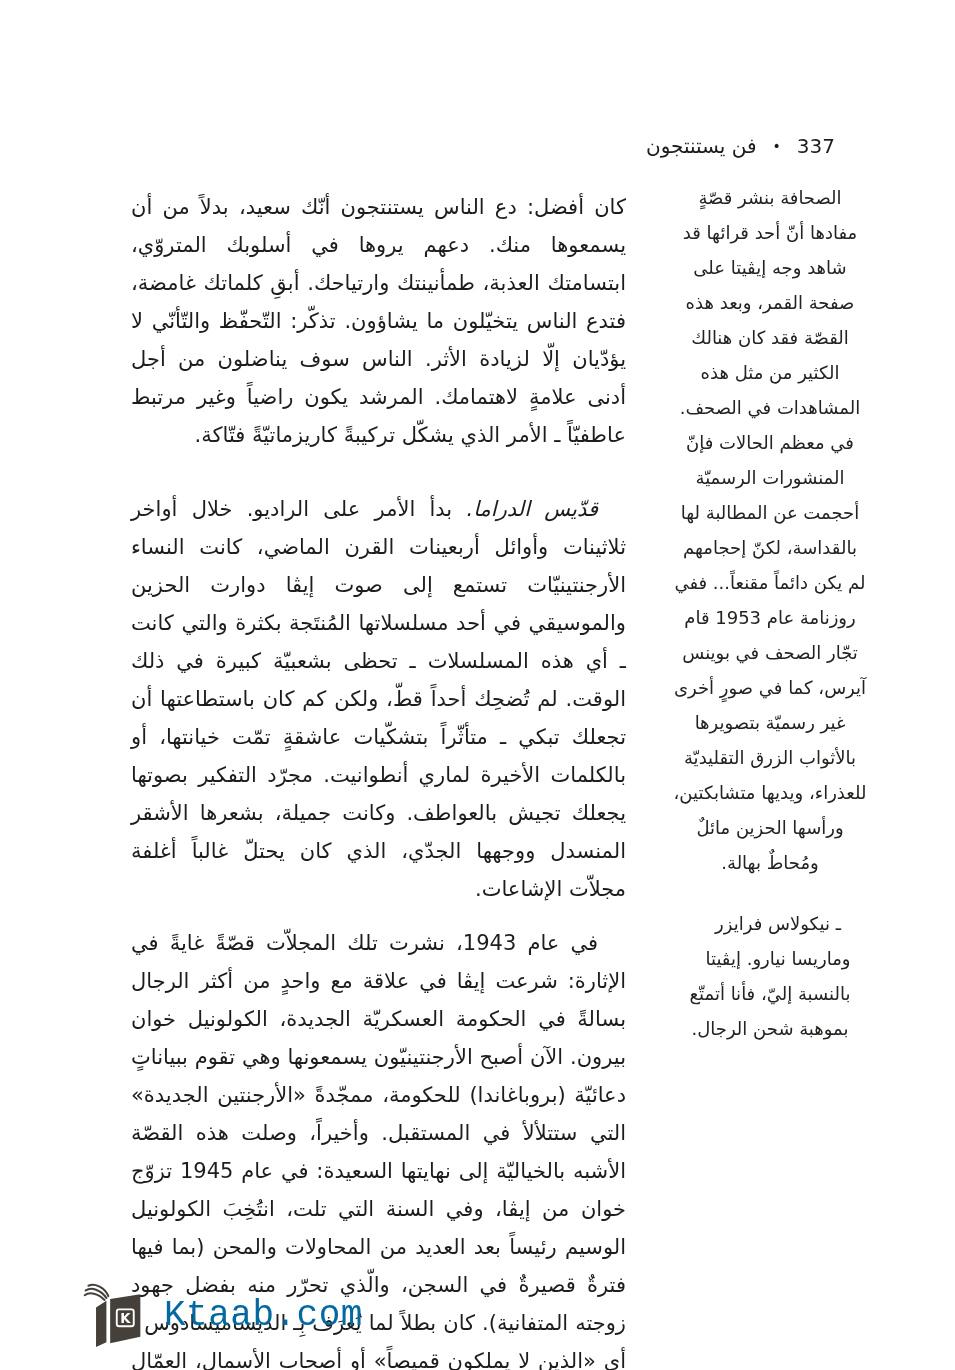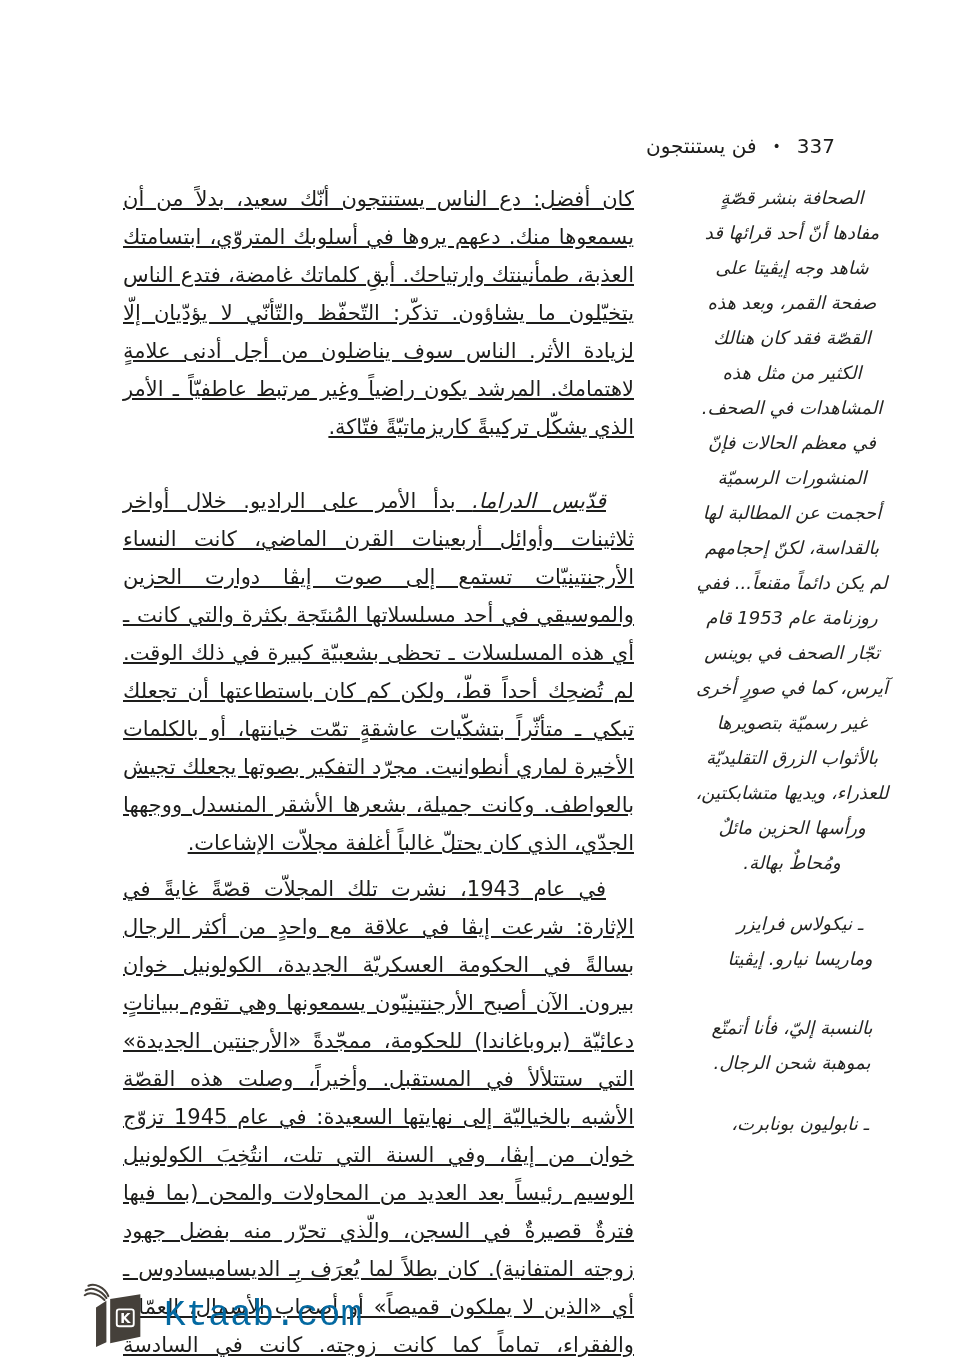--- a/index.html
+++ b/index.html
@@ -21,36 +21,35 @@
   }
   .running-head .sep{font-size:14px;line-height:1;}
 
   
   .body-col{
     position:absolute;top:172px;left:115px;width:527px;
     direction:rtl;
     text-align:justify;text-justify:inter-word;
     font-size:21px;line-height:38px;
   }
-  .body-col p{margin:8px;text-decoration:underline;}
+  .body-col p{margin:16px;}
   .body-col p.sect-start{margin-top:36px;}
   .body-col p.indent{text-indent:28px;}
   .body-col .lead{font-style:italic;}
 
   
   .margin-notes{
-    position:absolute;top:180px;left:694px;width:196px;
+    position:absolute;top:180px;left:672px;width:196px;
     direction:rtl;text-align:center;
-    font-style:italic;
     font-size:18px;line-height:35px;color:#232320;
   }
   .margin-notes .quote{margin:0;}
   .margin-notes .attribution{margin:24px 0 0 16px;}
   .margin-notes .quote + .attribution{margin-top:26px;}
-  .margin-notes .quote.second{margin-top:34px;}
+  .margin-notes .quote.second{}
 
   
   .site-footer{
     position:absolute;left:80px;top:1282px;
     display:flex;align-items:center;gap:18px;
     direction:ltr;
   }
   .logo-mark{width:66px;height:66px;display:block;}
   .brand-text{
     font-family:Liberation Mono, monospace;
@@ -72,21 +71,20 @@
     <p>كان أفضل: دع الناس يستنتجون أنّك سعيد، بدلاً من أن يسمعوها منك. دعهم يروها في أسلوبك المتروّي، ابتسامتك العذبة، طمأنينتك وارتياحك. أبقِ كلماتك غامضة، فتدع الناس يتخيّلون ما يشاؤون. تذكّر: التّحفّظ والتّأنّي لا يؤدّيان إلّا لزيادة الأثر. الناس سوف يناضلون من أجل أدنى علامةٍ لاهتمامك. المرشد يكون راضياً وغير مرتبط عاطفيّاً ـ الأمر الذي يشكّل تركيبةً كاريزماتيّةً فتّاكة.</p>
     <p class="sect-start indent"><em class="lead">قدّيس الدراما.</em><span> بدأ الأمر على الراديو. خلال أواخر ثلاثينات وأوائل أربعينات القرن الماضي، كانت النساء الأرجنتينيّات تستمع إلى صوت إيڤا دوارت الحزين والموسيقي في أحد مسلسلاتها المُنتَجة بكثرة والتي كانت ـ أي هذه المسلسلات ـ تحظى بشعبيّة كبيرة في ذلك الوقت. لم تُضحِك أحداً قطّ، ولكن كم كان باستطاعتها أن تجعلك تبكي ـ متأثّراً بتشكّيات عاشقةٍ تمّت خيانتها، أو بالكلمات الأخيرة لماري أنطوانيت. مجرّد التفكير بصوتها يجعلك تجيش بالعواطف. وكانت جميلة، بشعرها الأشقر المنسدل ووجهها الجدّي، الذي كان يحتلّ غالباً أغلفة مجلاّت الإشاعات.</span></p>
     <p class="indent">في عام 1943، نشرت تلك المجلاّت قصّةً غايةً في الإثارة: شرعت إيڤا في علاقة مع واحدٍ من أكثر الرجال بسالةً في الحكومة العسكريّة الجديدة، الكولونيل خوان بيرون. الآن أصبح الأرجنتينيّون يسمعونها وهي تقوم ببياناتٍ دعائيّة (بروباغاندا) للحكومة، ممجّدةً «الأرجنتين الجديدة» التي ستتلألأ في المستقبل. وأخيراً، وصلت هذه القصّة الأشبه بالخياليّة إلى نهايتها السعيدة: في عام 1945 تزوّج خوان من إيڤا، وفي السنة التي تلت، انتُخِبَ الكولونيل الوسيم رئيساً بعد العديد من المحاولات والمحن (بما فيها فترةٌ قصيرةٌ في السجن، والّذي تحرّر منه بفضل جهود زوجته المتفانية). كان بطلاً لما يُعرَف بِـ الديساميسادوس ـ أي «الذين لا يملكون قميصاً» أو أصحاب الأسمال، العمّال والفقراء، تماماً كما كانت زوجته. كانت في السادسة والعشرين فقط في ذلك الوقت، كانت هي نفسها قد شبّت في الفقر.</p>
 
   </main>
 
   <aside class="margin-notes">
     <p class="quote">الصحافة بنشر قصّةٍ مفادها أنّ أحد قرائها قد شاهد وجه إيڤيتا على صفحة القمر، وبعد هذه القصّة فقد كان هنالك الكثير من مثل هذه المشاهدات في الصحف. في معظم الحالات فإنّ المنشورات الرسميّة أحجمت عن المطالبة لها بالقداسة، لكنّ إحجامهم لم يكن دائماً مقنعاً... ففي روزنامة عام 1953 قام تجّار الصحف في بوينس آيرس، كما في صورٍ أخرى غير رسميّة بتصويرها بالأثواب الزرق التقليديّة للعذراء، ويديها متشابكتين، ورأسها الحزين مائلٌ ومُحاطٌ بهالة.</p>
     <p class="attribution">ـ نيكولاس فرايزر وماريسا نيارو. إيڤيتا</p>
     <p class="quote second">بالنسبة إليّ، فأنا أتمتّع بموهبة شحن الرجال.</p>
-    <p class="attribution">ـ نابوليون بونابرت،</p>
   </aside>
 
   <div class="site-footer">
     <svg class="logo-mark" viewBox="0 0 70 70" aria-hidden="true">
       <g fill="none" stroke="#45403a" stroke-width="2.2" stroke-linecap="round">
         <path d="M30 15 C26 5 15 1 9 4"></path>
         <path d="M28 17 C22 8 12 5 6 9"></path>
         <path d="M26 19 C19 12 10 10 5 14"></path>
       </g>
       <path d="M17 27 L28 20 L28 64 L17 69 Z" fill="#45403a"></path>

